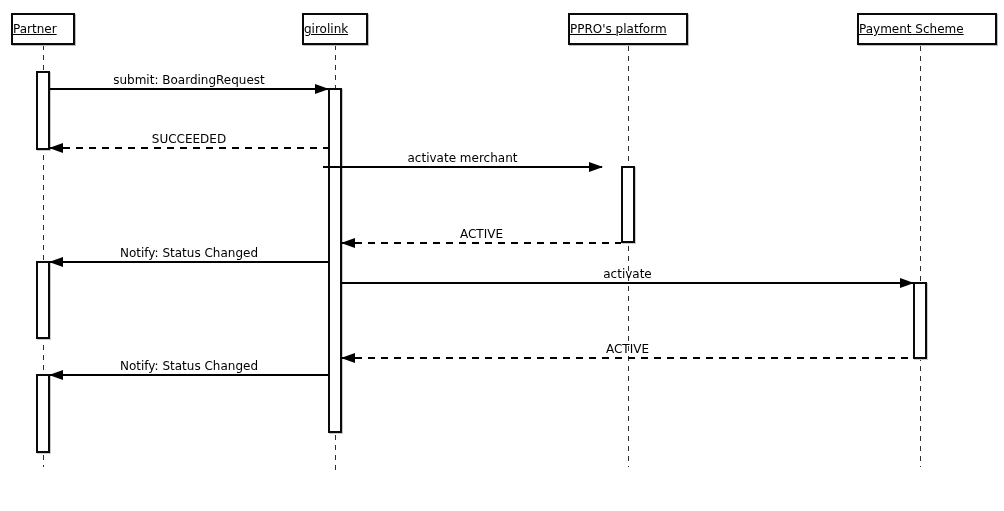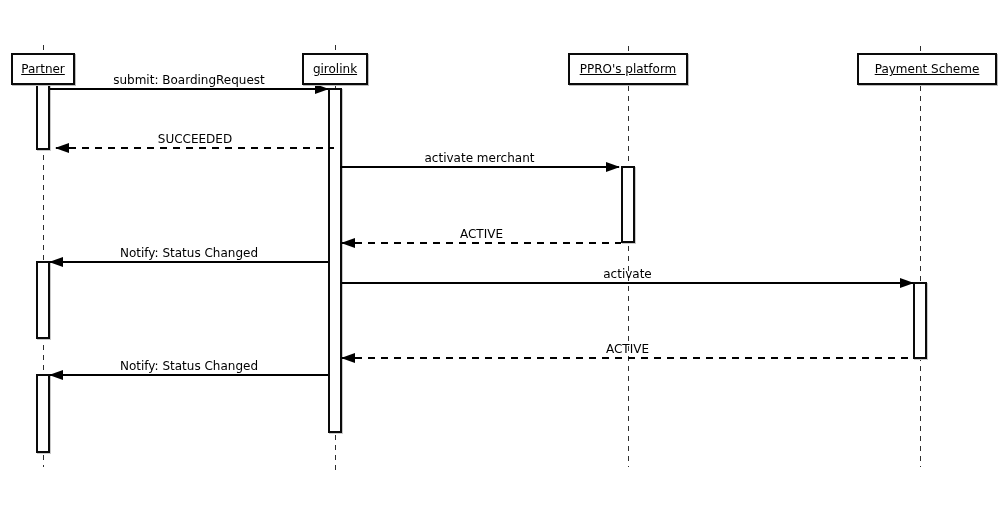--- a/index.html
+++ b/index.html
@@ -16,23 +16,21 @@
   
   .participant-box {
     position: absolute;
     top: 13px;
     height: 32px;
     box-sizing: border-box;
     border: 2px solid #0a0a0a;
     background: #ffffff;
     display: flex;
     align-items: center;
-    justify-content: center;
     box-shadow: 1px 1px 0 #bdbdbd;
-    margin-top: 40px;
   }
   .participant-box .pname {
     font-size: 12px;
     text-decoration: underline;
     white-space: nowrap;
   }
 
   
   .lifeline {
     position: absolute;
@@ -102,27 +100,27 @@
   </div>
 
   <div class="layer z-msgs">
 
     <div class="message" style="left:50px; top:88px; width:278px;">
       <span class="msg-label">submit: BoardingRequest</span>
       <span class="msg-line solid"></span>
       <span class="arrowhead to-right"></span>
     </div>
 
-    <div class="message" style="left:56px; top:147px; width:278px;">
+    <div class="message" style="left:50px; top:147px; width:278px;">
       <span class="msg-label">SUCCEEDED</span>
       <span class="msg-line dashed"></span>
       <span class="arrowhead to-left"></span>
     </div>
 
-    <div class="message" style="left:340px; top:166px; width:279px;">
+    <div class="message" style="left:323px; top:166px; width:279px;">
       <span class="msg-label">activate merchant</span>
       <span class="msg-line solid"></span>
       <span class="arrowhead to-right"></span>
     </div>
 
     <div class="message" style="left:342px; top:242px; width:279px;">
       <span class="msg-label">ACTIVE</span>
       <span class="msg-line dashed"></span>
       <span class="arrowhead to-left"></span>
     </div>

